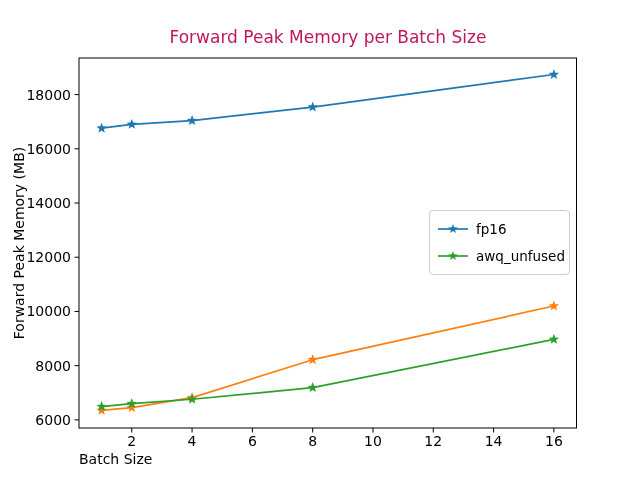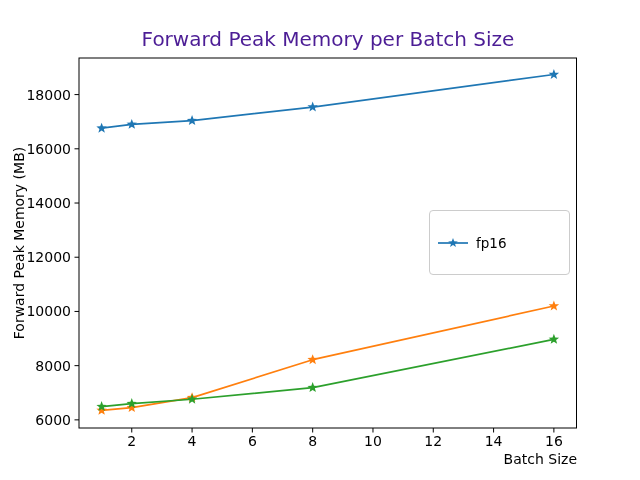--- a/index.html
+++ b/index.html
@@ -14,30 +14,30 @@
     height: 480px;
     background: #ffffff;
     overflow: hidden;
   }
   #chart-title {
     position: absolute;
     left: 79px;
     top: 27px;
     width: 498px;
     text-align: center;
-    font-size: 20px;
-    color: #4c1d95;
+    font-size: 17px;
+    color: #be185d;
     white-space: nowrap;
   }
   #x-axis-label {
     position: absolute;
     left: 79px;
     top: 451px;
     width: 498px;
-    text-align: right;
+    text-align: left;
     font-size: 14px;
     color: #000000;
   }
   #y-axis-label {
     position: absolute;
     left: 11px;
     top: 243px;
     width: 0;
     height: 0;
     font-size: 14px;
@@ -147,14 +147,21 @@
     </svg>
   <div id="x-axis-label">Batch Size</div>
   <div id="legend">
       <div class="legend-item">
         <svg width="32" height="14">
           <line x1="1" y1="7" x2="31" y2="7" stroke="#1f77b4" stroke-width="1.7"></line>
           <polygon points="16.00,2.00 17.23,5.30 20.76,5.45 18.00,7.65 18.94,11.05 16.00,9.10 13.06,11.05 14.00,7.65 11.24,5.45 14.77,5.30" fill="#1f77b4"></polygon>
         </svg>
         <span class="legend-label">fp16</span>
       </div>
+      <div class="legend-item">
+        <svg width="32" height="14">
+          <line x1="1" y1="7" x2="31" y2="7" stroke="#2ca02c" stroke-width="1.7"></line>
+          <polygon points="16.00,2.00 17.23,5.30 20.76,5.45 18.00,7.65 18.94,11.05 16.00,9.10 13.06,11.05 14.00,7.65 11.24,5.45 14.77,5.30" fill="#2ca02c"></polygon>
+        </svg>
+        <span class="legend-label">awq_unfused</span>
+      </div>
     </div>
 </div>
 
 </body></html>

